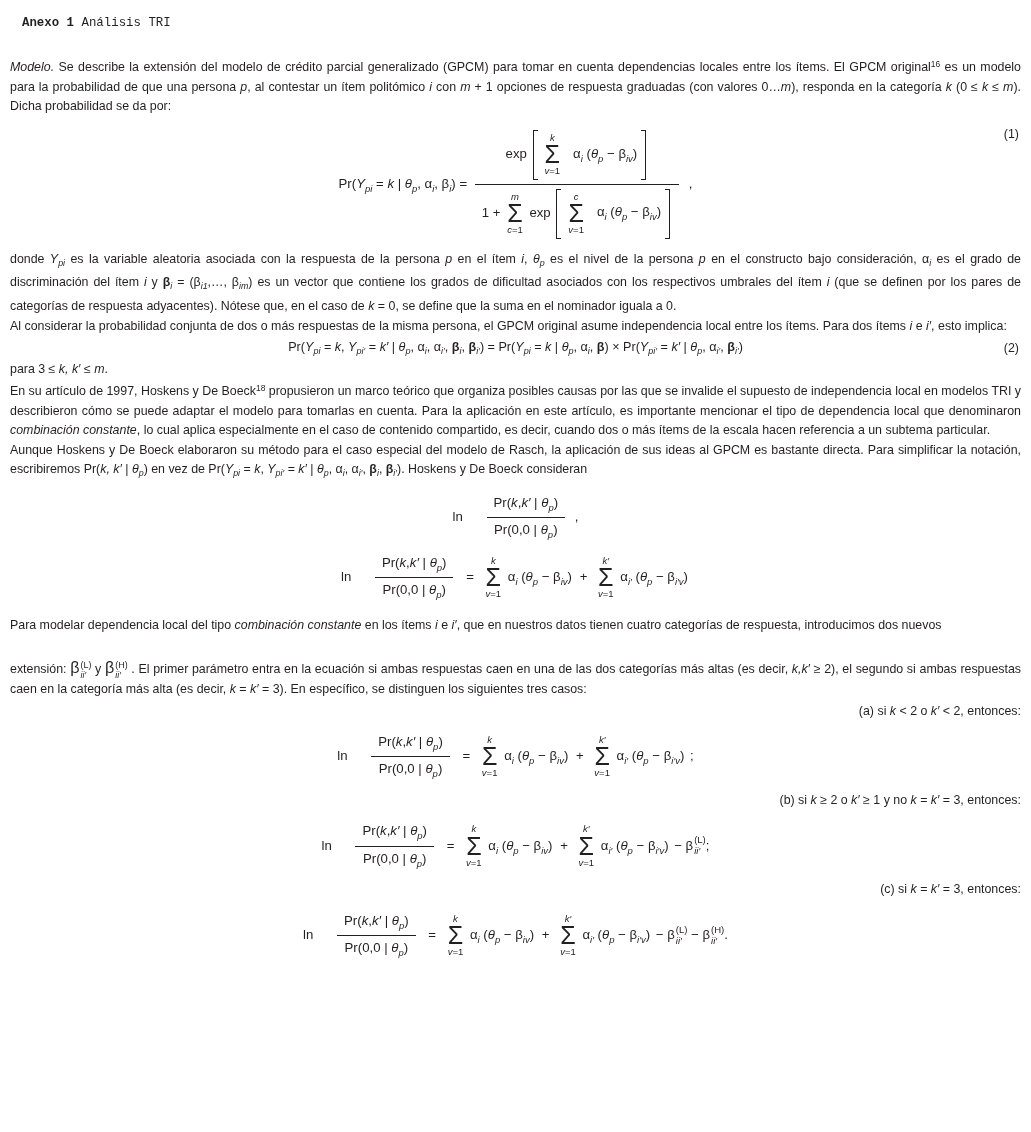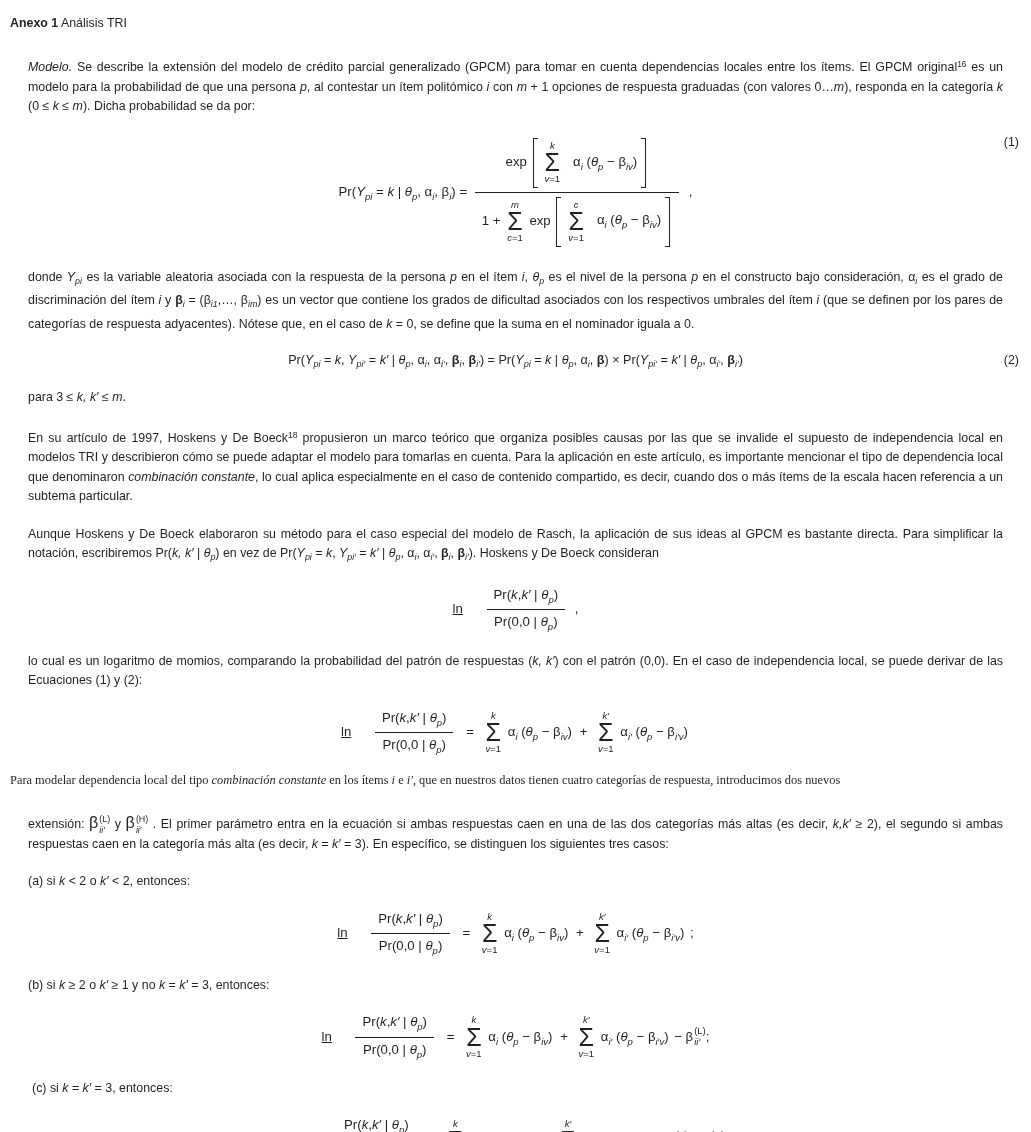--- a/index.html
+++ b/index.html
@@ -5,26 +5,26 @@
   :root { --fg:#231f20; --bg:#ffffff; }
   * { box-sizing: border-box; }
   html,body { margin:0; padding:0; }
   body {
     width:1031px; min-height:1132px;
     background:var(--bg); color:var(--fg);
     font-family:"Liberation Sans","DejaVu Sans",sans-serif;
     font-size:12.4px; line-height:19.4px;
   }
   .page { padding:10px 10px 6px 10px; }
-  .heading { margin:4px 0 22px 0; }
+  .heading { margin:4px 0 22px 12px;font-family:Liberation Mono, monospace; }
   .heading .hb { font-weight:bold; }
-  p { margin:18px; text-align:justify; }
-  .case-line { text-align:left; }
+  p { margin:0; text-align:justify; }
+  .case-line { text-align:right; }
   .indent-sm { padding-left:4px; }
-  .p8 { margin:14px 0 24px 0;font-family:Liberation Serif, serif; }
+  .p8 { margin:14px 0 24px 0; }
   .p9 { margin-bottom:2px; }
 
   
   .sg-i { font-style:italic; }
   .sg-b { font-weight:bold; }
   .sg-sup { font-size:0.68em; vertical-align:0.5em; }
   .sg-isub { font-size:0.72em; vertical-align:-0.38em; font-style:italic; }
   .sg-big { font-size:1.3em; line-height:1; }
   .stack { display:inline-flex; flex-direction:column; align-items:flex-start;
            font-size:0.72em; line-height:1.15; vertical-align:middle; margin-left:1px; }
@@ -51,21 +51,21 @@
   .sum .sigma { font-size:25px; line-height:0.92; }
 
   .brk { display:inline-flex; align-items:stretch; vertical-align:middle; margin:0 2px; }
   .brk .b-l { width:5px; border:1.4px solid var(--fg); border-right:none; }
   .brk .b-r { width:5px; border:1.4px solid var(--fg); border-left:none; }
   .brk .b-c { display:flex; align-items:center; padding:3px 4px; }
   .brk .eq-body { margin-left:10px; }
 
   .eq-rel { margin:0 5px; }
   .eq-plus { margin:0 4px; }
-  .eq-ln { margin-right:16px;text-decoration:underline; }
+  .eq-ln { margin-right:16px; }
   .eq-tail { margin-left:2px; }
 </style>
 </head>
 <body>
 
 <div class="page">
 
   <div class="heading">
     <span class="hb">Anexo 1</span><span> Análisis TRI</span>
   </div>
@@ -112,20 +112,21 @@
               <span class="b-r"></span>
             </span>
         </span>
       </span>
       <span class="eq-tail"><span>,</span></span>
     </span>
     <span class="eq-label top">(1)</span>
   </div>
 
   <p><span>donde </span><span class="sg-i">Y</span><span class="sg-isub">pi</span><span> es la variable aleatoria asociada con la respuesta de la persona </span><span class="sg-i">p</span><span> en el ítem </span><span class="sg-i">i</span><span>, </span><span class="sg-i">θ</span><span class="sg-isub">p</span><span> es el nivel de la persona </span><span class="sg-i">p</span><span> en el constructo bajo consideración, α</span><span class="sg-isub">i</span><span> es el grado de discriminación del ítem </span><span class="sg-i">i</span><span> y </span><span class="sg-b">β</span><span class="sg-isub">i</span><span> = (β</span><span class="sg-isub">i1</span><span>,…, β</span><span class="sg-isub">im</span><span>) es un vector que contiene los grados de dificultad asociados con los respectivos umbrales del ítem </span><span class="sg-i">i</span><span> (que se definen por los pares de categorías de respuesta adyacentes). Nótese que, en el caso de </span><span class="sg-i">k</span><span> = 0, se define que la suma en el nominador iguala a 0.</span></p>
+  <p><span>Al considerar la probabilidad conjunta de dos o más respuestas de la misma persona, el GPCM original asume independencia local entre los ítems. Para dos ítems </span><span class="sg-i">i</span><span> e </span><span class="sg-i">i′</span><span>, esto implica:</span></p>
 
   <div class="equation eq-line">
     <span class="eq-inner"><span>Pr(</span><span class="sg-i">Y</span><span class="sg-isub">pi</span><span> = </span><span class="sg-i">k</span><span>, </span><span class="sg-i">Y</span><span class="sg-isub">pi′</span><span> = </span><span class="sg-i">k′</span><span> | </span><span class="sg-i">θ</span><span class="sg-isub">p</span><span>, α</span><span class="sg-isub">i</span><span>, α</span><span class="sg-isub">i′</span><span>, </span><span class="sg-b">β</span><span class="sg-isub">i</span><span>, </span><span class="sg-b">β</span><span class="sg-isub">i′</span><span>) = Pr(</span><span class="sg-i">Y</span><span class="sg-isub">pi</span><span> = </span><span class="sg-i">k</span><span> | </span><span class="sg-i">θ</span><span class="sg-isub">p</span><span>, α</span><span class="sg-isub">i</span><span>, </span><span class="sg-b">β</span><span>) × Pr(</span><span class="sg-i">Y</span><span class="sg-isub">pi′</span><span> = </span><span class="sg-i">k′</span><span> | </span><span class="sg-i">θ</span><span class="sg-isub">p</span><span>, α</span><span class="sg-isub">i′</span><span>, </span><span class="sg-b">β</span><span class="sg-isub">i′</span><span>)</span></span>
     <span class="eq-label mid">(2)</span>
   </div>
 
   <p><span>para 3 ≤ </span><span class="sg-i">k, k′</span><span> ≤ </span><span class="sg-i">m</span><span>.</span></p>
   <p><span>En su artículo de 1997, Hoskens y De Boeck</span><span class="sg-sup">18</span><span> propusieron un marco teórico que organiza posibles causas por las que se invalide el supuesto de independencia local en modelos TRI y describieron cómo se puede adaptar el modelo para tomarlas en cuenta. Para la aplicación en este artículo, es importante mencionar el tipo de dependencia local que denominaron </span><span class="sg-i">combinación constante</span><span>, lo cual aplica especialmente en el caso de contenido compartido, es decir, cuando dos o más ítems de la escala hacen referencia a un subtema particular.</span></p>
   <p><span>Aunque Hoskens y De Boeck elaboraron su método para el caso especial del modelo de Rasch, la aplicación de sus ideas al GPCM es bastante directa. Para simplificar la notación, escribiremos Pr(</span><span class="sg-i">k, k′</span><span> | </span><span class="sg-i">θ</span><span class="sg-isub">p</span><span>) en vez de Pr(</span><span class="sg-i">Y</span><span class="sg-isub">pi</span><span> = </span><span class="sg-i">k</span><span>, </span><span class="sg-i">Y</span><span class="sg-isub">pi′</span><span> = </span><span class="sg-i">k′</span><span> | </span><span class="sg-i">θ</span><span class="sg-isub">p</span><span>, α</span><span class="sg-isub">i</span><span>, α</span><span class="sg-isub">i′</span><span>, </span><span class="sg-b">β</span><span class="sg-isub">i</span><span>, </span><span class="sg-b">β</span><span class="sg-isub">i′</span><span>). Hoskens y De Boeck consideran</span></p>
 
@@ -133,21 +134,20 @@
     <span class="eq-inner">
       <span class="eq-ln">ln</span>
       <span class="frac">
         <span class="num"><span>Pr(</span><span class="sg-i">k</span><span>,</span><span class="sg-i">k′</span><span> | </span><span class="sg-i">θ</span><span class="sg-isub">p</span><span>)</span></span>
         <span class="den"><span>Pr(0,0 | </span><span class="sg-i">θ</span><span class="sg-isub">p</span><span>)</span></span>
       </span>
       <span class="eq-tail"><span>,</span></span>
     </span>
   </div>
 
-  <p><span>lo cual es un logaritmo de momios, comparando la probabilidad del patrón de respuestas (</span><span class="sg-i">k, k′</span><span>) con el patrón (0,0). En el caso de independencia local, se puede derivar de las Ecuaciones (1) y (2):</span></p>
 
   <div class="equation eq-full">
     <span class="eq-inner">
       <span class="eq-ln">ln</span>
       <span class="frac"><span class="num"><span>Pr(</span><span class="sg-i">k</span><span>,</span><span class="sg-i">k′</span><span> | </span><span class="sg-i">θ</span><span class="sg-isub">p</span><span>)</span></span><span class="den"><span>Pr(0,0 | </span><span class="sg-i">θ</span><span class="sg-isub">p</span><span>)</span></span></span>
       <span class="eq-rel">=</span>
       <span class="sum">
           <span class="sum-top"><span class="sg-i">k</span></span>
           <span class="sigma">Σ</span>
           <span class="sum-bot"><span class="sg-i">v</span><span>=1</span></span>

